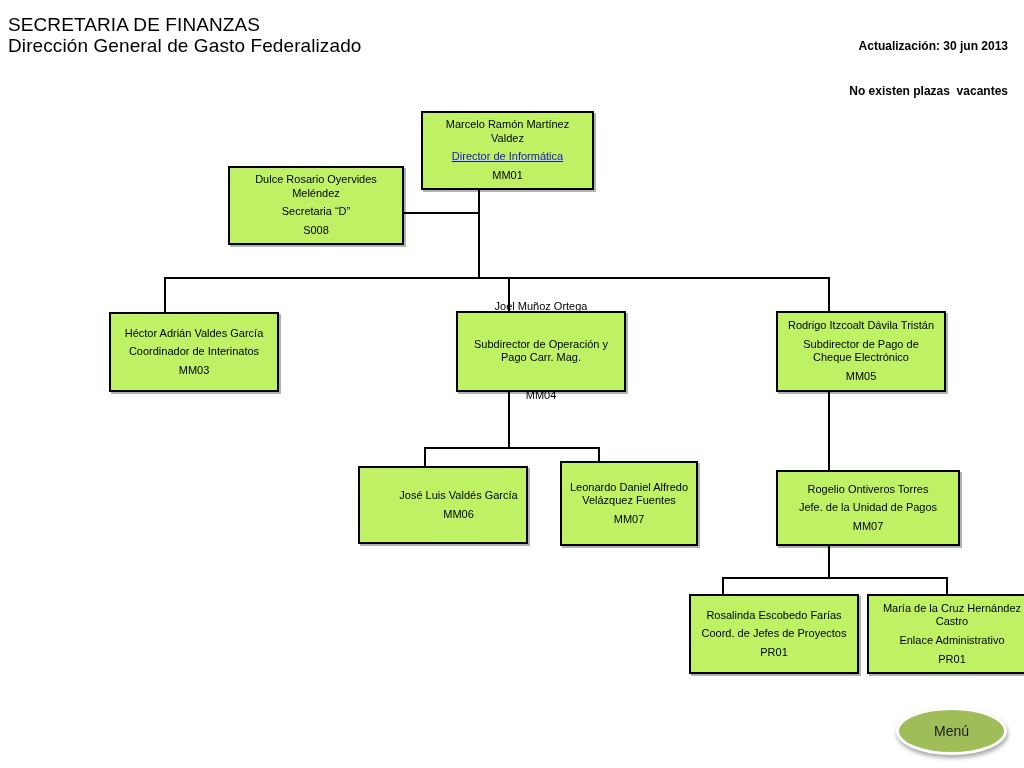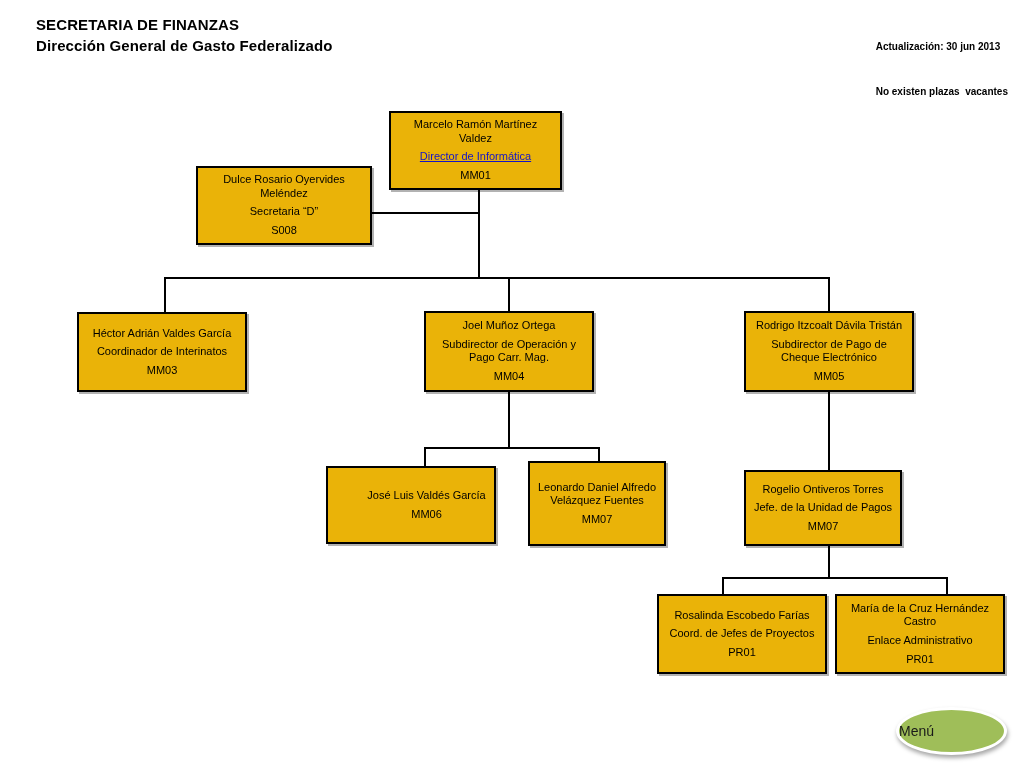--- a/index.html
+++ b/index.html
@@ -18,58 +18,59 @@
     position: relative;
     width: 1024px;
     height: 768px;
   }
 
   
   .hdr-left {
     position: absolute;
     left: 8px;
     top: 14px;
-    font-size: 15px;
-    font-weight: bold;
+    font-size: 19px;
+    font-weight: normal;
     line-height: 21px;
     letter-spacing: 0.1px;
-    margin-left: 28px;
   }
   .hdr-right {
     position: absolute;
     right: 16px;
     top: 9px;
-    font-size: 10px;
+    font-size: 12px;
     font-weight: bold;
     line-height: 15px;
+    text-align: right;
     white-space: pre;
   }
 
   
   .ln {
     position: absolute;
     background: #000000;
   }
 
   
   .node {
     position: absolute;
-    background: #eab308;
+    background: #bef264;
     border: 2px solid #000000;
     box-shadow: 2px 2px 0 0 rgba(0,0,0,0.30);
     box-sizing: border-box;
     display: flex;
     flex-direction: column;
     align-items: center;
     justify-content: center;
     text-align: center;
     font-size: 11px;
     line-height: 13.5px;
     padding: 4px 6px;
     z-index: 5;
+    margin-left: 32px;
   }
   .node .row {
     margin: 2.5px 0;
     white-space: pre-line;
   }
   .node .code {
     margin-top: 3px;
   }
   .node a.link {
     color: #1414c8;
@@ -84,21 +85,21 @@
     top: 707px;
     width: 111px;
     height: 48px;
     border-radius: 50%;
     background: #9fbe59;
     border: 3px solid #ffffff;
     box-sizing: border-box;
     box-shadow: 1px 3px 4px rgba(0,0,0,0.35);
     display: flex;
     align-items: center;
-    justify-content: flex-start;
+    justify-content: center;
     font-size: 14px;
     color: #1a1a1a;
     cursor: pointer;
     z-index: 8;
   }
 </style>
 </head>
 <body>
 
 <div id="canvas">
@@ -148,21 +149,21 @@
     <div class="row">Secretaria “D”</div>
     <div class="row code">S008</div>
   </div>
 
   <div class="node" style="left:77px; top:312px; width:170px; height:80px;">
     <div class="row">Héctor Adrián Valdes García</div>
     <div class="row">Coordinador de Interinatos</div>
     <div class="row code">MM03</div>
   </div>
 
-  <div class="node" style="left:424px; top:311px; width:170px; height:81px;">
+  <div class="node" style="left:424px; top:311px; width:170px; height:81px;gap:19px;">
     <div class="row">Joel Muñoz Ortega</div>
     <div class="row">Subdirector de Operación y Pago Carr. Mag.</div>
     <div class="row code">MM04</div>
   </div>
 
   <div class="node" style="left:744px; top:311px; width:170px; height:81px;">
     <div class="row">Rodrigo Itzcoalt Dávila Tristán</div>
     <div class="row">Subdirector de Pago de Cheque Electrónico</div>
     <div class="row code">MM05</div>
   </div>
@@ -170,21 +171,21 @@
   <div class="node" style="left:326px; top:466px; width:170px; height:78px;padding-left:37px;">
     <div class="row">José Luis Valdés García</div>
     <div class="row code">MM06</div>
   </div>
 
   <div class="node" style="left:528px; top:461px; width:138px; height:85px;">
     <div class="row">Leonardo Daniel Alfredo Velázquez Fuentes</div>
     <div class="row code">MM07</div>
   </div>
 
-  <div class="node" style="left:744px; top:470px; width:158px; height:76px;text-align:right;">
+  <div class="node" style="left:744px; top:470px; width:184px; height:76px;text-align:right;">
     <div class="row">Rogelio Ontiveros Torres</div>
     <div class="row">Jefe. de  la Unidad de Pagos</div>
     <div class="row code">MM07</div>
   </div>
 
   <div class="node" style="left:657px; top:594px; width:170px; height:80px;justify-content:center;">
     <div class="row">Rosalinda Escobedo Farías</div>
     <div class="row">Coord. de Jefes de Proyectos</div>
     <div class="row code">PR01</div>
   </div>

